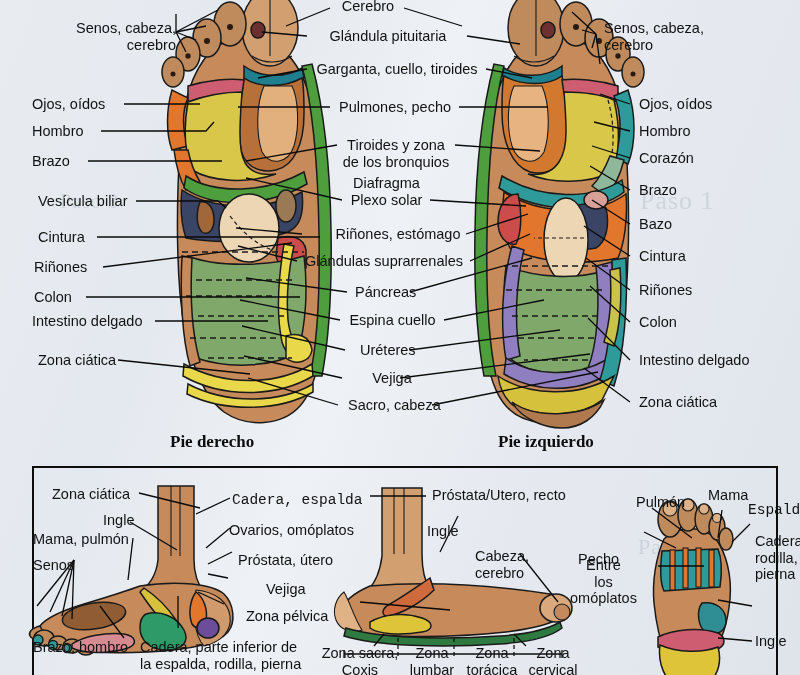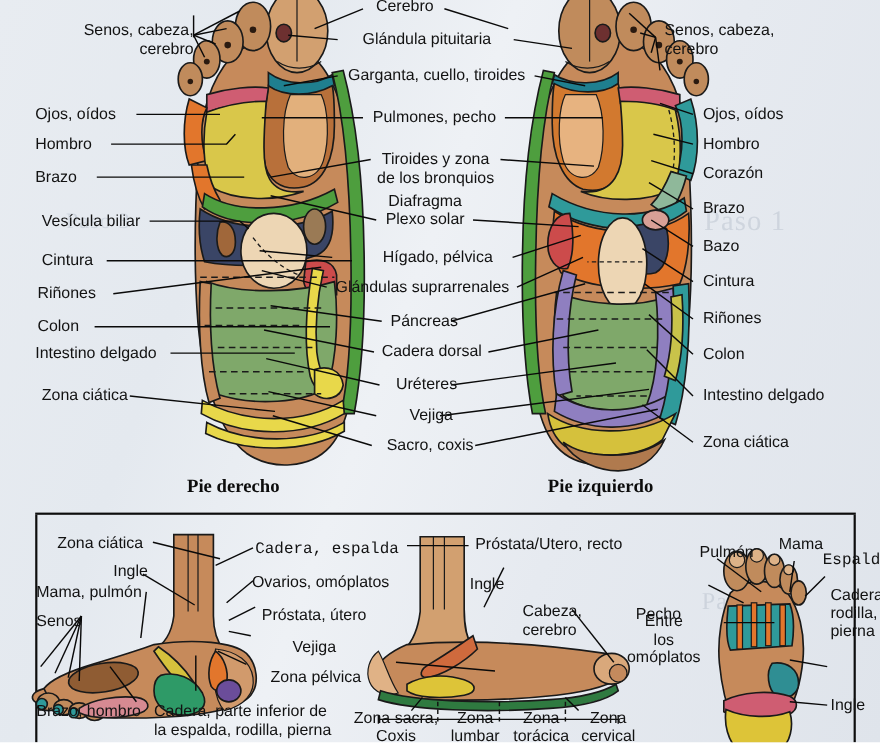--- a/index.html
+++ b/index.html
@@ -274,27 +274,27 @@
   <div class="lbl c" style="left:307px;top:61px;width:180px;">Garganta, cuello, tiroides</div>
   <div class="lbl c" style="left:330px;top:99px;width:130px;">Pulmones, pecho</div>
   <div class="lbl c" style="left:337px;top:137px;width:118px;">
     <div>Tiroides y zona</div>
     <div>de los bronquios</div>
   </div>
   <div class="lbl c" style="left:342px;top:175px;width:89px;">
     <div>Diafragma</div>
     <div>Plexo solar</div>
   </div>
-  <div class="lbl c" style="left:330px;top:226px;width:136px;">Hígado, pélvica</div>
+  <div class="lbl c" style="left:330px;top:226px;width:136px;">Riñones, estómago</div>
   <div class="lbl c" style="left:297px;top:253px;width:174px;">Glándulas suprarrenales</div>
   <div class="lbl c" style="left:355px;top:284px;width:56px;">Páncreas</div>
-  <div class="lbl c" style="left:340px;top:312px;width:105px;">Cadera dorsal</div>
+  <div class="lbl c" style="left:340px;top:312px;width:105px;">Espina cuello</div>
   <div class="lbl c" style="left:360px;top:342px;width:52px;">Uréteres</div>
   <div class="lbl c" style="left:370px;top:370px;width:44px;">Vejiga</div>
-  <div class="lbl c" style="left:348px;top:397px;width:86px;">Sacro, coxis</div>
+  <div class="lbl c" style="left:348px;top:397px;width:86px;">Sacro, cabeza</div>
 
   <div class="lbl" style="left:604px;top:20px;">
     <div>Senos, cabeza,</div>
     <div>cerebro</div>
   </div>
   <div class="lbl" style="left:639px;top:96px;">Ojos, oídos</div>
   <div class="lbl" style="left:639px;top:123px;">Hombro</div>
   <div class="lbl" style="left:639px;top:150px;">Corazón</div>
   <div class="lbl" style="left:639px;top:182px;">Brazo</div>
   <div class="lbl" style="left:639px;top:216px;">Bazo</div>

